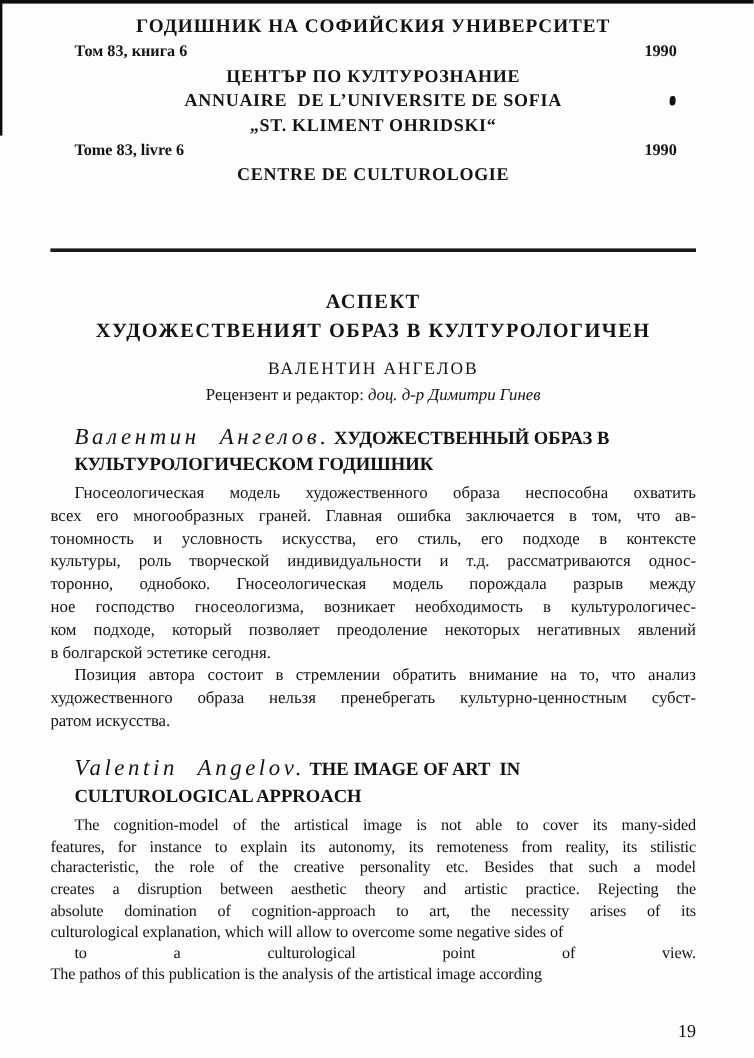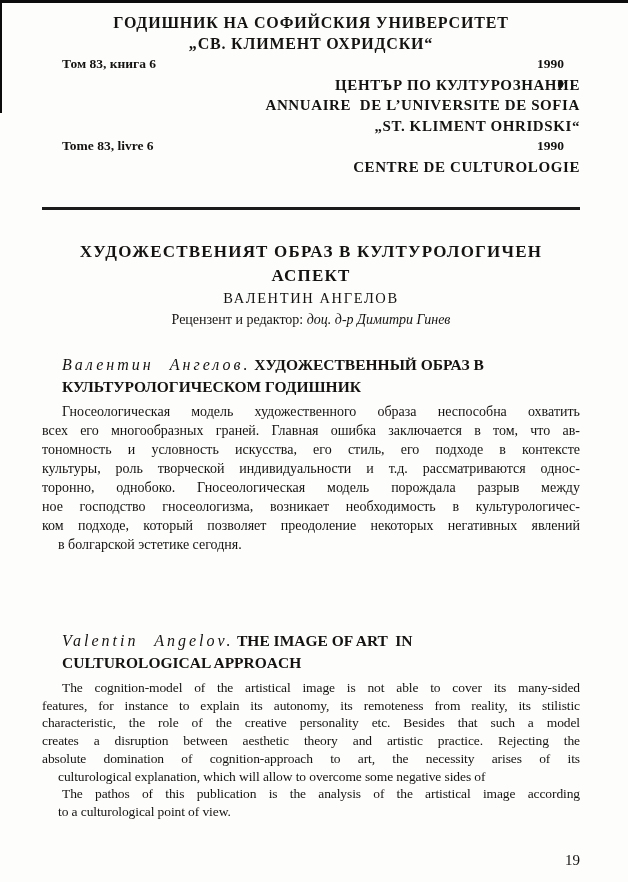--- a/index.html
+++ b/index.html
@@ -22,81 +22,80 @@
   }
   .scan-speck {
     position: absolute; left: 558px; top: 80px; width: 5px; height: 8px;
     background: #111; border-radius: 50% 40% 50% 40%;
   }
   .content { position: absolute; left: 42px; width: 538px; }
 
   
   .masthead { top: 12px; text-align: center; }
   .mh-big   { font-weight: bold; font-size: 16px; letter-spacing: 0.8px; line-height: 21px; white-space: pre-wrap; }
-  .mh-mid   { font-weight: bold; font-size: 15px; letter-spacing: 0.6px; line-height: 20.5px; white-space: pre-wrap; text-align: right; }
+  .mh-mid   { font-weight: bold; font-size: 15px; letter-spacing: 0.6px; line-height: 20.5px; white-space: pre-wrap; }
   .vol-row  { display: flex; justify-content: space-between; padding: 0 16px 0 20px;
               font-weight: bold; font-size: 13.5px; line-height: 20.5px; }
   .rule { position: absolute; left: 42px; top: 207px; width: 538px; height: 2.5px; background: #1b1b1b; }
 
   
   .title-block { top: 240px; text-align: center; }
   .title-line { font-weight: bold; font-size: 17px; letter-spacing: 1.2px; line-height: 24px; }
-  .author-line { font-size: 14.5px; letter-spacing: 1.6px; line-height: 20px; margin-top: 0; }
+  .author-line { font-size: 14.5px; letter-spacing: 1.6px; line-height: 20px; margin-top: 10px; }
   .reviewer-line { font-size: 14px; line-height: 20px; margin-top: 2px; }
   .italic { font-style: italic; }
 
   
   .abs-heading { padding-left: 20px; font-weight: bold; font-size: 15.5px; line-height: 22px; }
   .abs-heading .spaced-name {
-    font-weight: normal; font-style: italic; letter-spacing: 3px; word-spacing: 9px; font-size: 16px;
+    font-weight: normal; font-style: italic; letter-spacing: 3px; word-spacing: 9px; font-size: 19px;
   }
   .abs-heading .h-rest { white-space: pre-wrap; }
   .ru-heading { top: 354px; }
   .en-heading { top: 630px; }
 
   
   .ru-body { top: 402px; font-size: 14px; }
   .ru-body .ln { line-height: 19px; }
   .en-body { top: 679px; font-size: 13.5px; }
   .en-body .ln { line-height: 17.7px; letter-spacing: -0.1px; }
   .para .ln { text-align: justify; text-align-last: justify; }
   .para .ln:first-child { text-indent: 20px; }
-  .para .ln:last-child { text-align-last: left; margin-left: 16px; }
+  .para .ln:last-child { text-align-last: left; }
 
   .page-number { top: 850px; text-align: right; font-size: 15px; line-height: 20px; font-family: Liberation Serif, serif; }
 </style>
 </head>
 <body>
 
 <div class="scan-top-bar"></div>
 <div class="scan-left-bar"></div>
 <div class="scan-speck"></div>
 
 <div class="content masthead">
   <div class="mh-big">ГОДИШНИК НА СОФИЙСКИЯ УНИВЕРСИТЕТ</div>
-  <div class="mh-big">„СВ. КЛИМЕНТ ОХРИДСКИ“</div>
   <div class="vol-row">
     <span>Том 83, книга 6</span>
     <span>1990</span>
   </div>
   <div class="mh-mid">ЦЕНТЪР ПО КУЛТУРОЗНАНИЕ</div>
   <div class="mh-mid">ANNUAIRE  DE L’UNIVERSITE DE SOFIA</div>
   <div class="mh-mid">„ST. KLIMENT OHRIDSKI“</div>
   <div class="vol-row">
     <span>Tome 83, livre 6</span>
     <span>1990</span>
   </div>
   <div class="mh-mid">CENTRE DE CULTUROLOGIE</div>
 </div>
 
 <div class="rule"></div>
 
 <div class="content title-block">
+  <div class="title-line">АСПЕКТ</div>
   <div class="title-line">ХУДОЖЕСТВЕНИЯТ ОБРАЗ В КУЛТУРОЛОГИЧЕН</div>
-  <div class="title-line">АСПЕКТ</div>
   <div class="author-line">ВАЛЕНТИН АНГЕЛОВ</div>
   <div class="reviewer-line">
     <span>Рецензент и редактор: </span><span class="italic">доц. д-р Димитри Гинев</span>
   </div>
 </div>
 
 <div class="content abs-heading ru-heading">
   <div>
     <span class="spaced-name">Валентин Ангелов.</span><span class="h-rest"> ХУДОЖЕСТВЕННЫЙ ОБРАЗ В</span>
   </div>
@@ -107,37 +106,42 @@
   <div class="para">
       <div class="ln">Гносеологическая модель художественного образа неспособна охватить</div>
       <div class="ln">всех его многообразных граней. Главная ошибка заключается в том, что ав-</div>
       <div class="ln">тономность и условность искусства, его стиль, его подходе в контексте</div>
       <div class="ln">культуры, роль творческой индивидуальности и т.д. рассматриваются однос-</div>
       <div class="ln">торонно, однобоко. Гносеологическая модель порождала разрыв между</div>
       <div class="ln">ное господство гносеологизма, возникает необходимость в культурологичес-</div>
       <div class="ln">ком подходе, который позволяет преодоление некоторых негативных явлений</div>
       <div class="ln">в болгарской эстетике сегодня.</div>
     </div>
+  <div class="para">
+      <div class="ln">Позиция автора состоит в стремлении обратить внимание на то, что анализ</div>
+      <div class="ln">художественного образа нельзя пренебрегать культурно-ценностным субст-</div>
+      <div class="ln">ратом искусства.</div>
+    </div>
 </div>
 
 <div class="content abs-heading en-heading">
   <div>
     <span class="spaced-name">Valentin Angelov.</span><span class="h-rest"> THE IMAGE OF ART  IN</span>
   </div>
   <div>CULTUROLOGICAL APPROACH</div>
 </div>
 
 <div class="content en-body">
   <div class="para">
       <div class="ln">The cognition-model of the artistical image is not able to cover its many-sided</div>
       <div class="ln">features, for instance to explain its autonomy, its remoteness from reality, its stilistic</div>
       <div class="ln">characteristic, the role of the creative personality etc. Besides that such a model</div>
       <div class="ln">creates a disruption between aesthetic theory and artistic practice. Rejecting the</div>
       <div class="ln">absolute domination of cognition-approach to art, the necessity arises of its</div>
       <div class="ln">culturological explanation, which will allow to overcome some negative sides of</div>
     </div>
   <div class="para">
+      <div class="ln">to a culturological point of view.</div>
       <div class="ln">The pathos of this publication is the analysis of the artistical image according</div>
-      <div class="ln">to a culturological point of view.</div>
     </div>
 </div>
 
 <div class="content page-number">19</div>
 
 </body></html>

